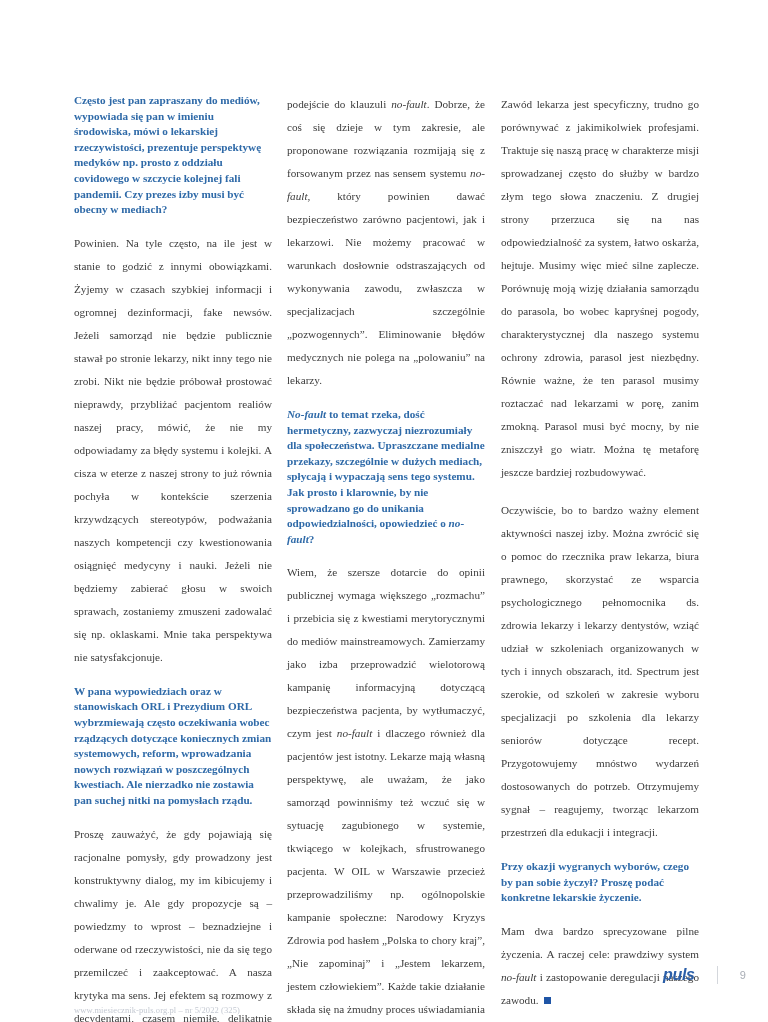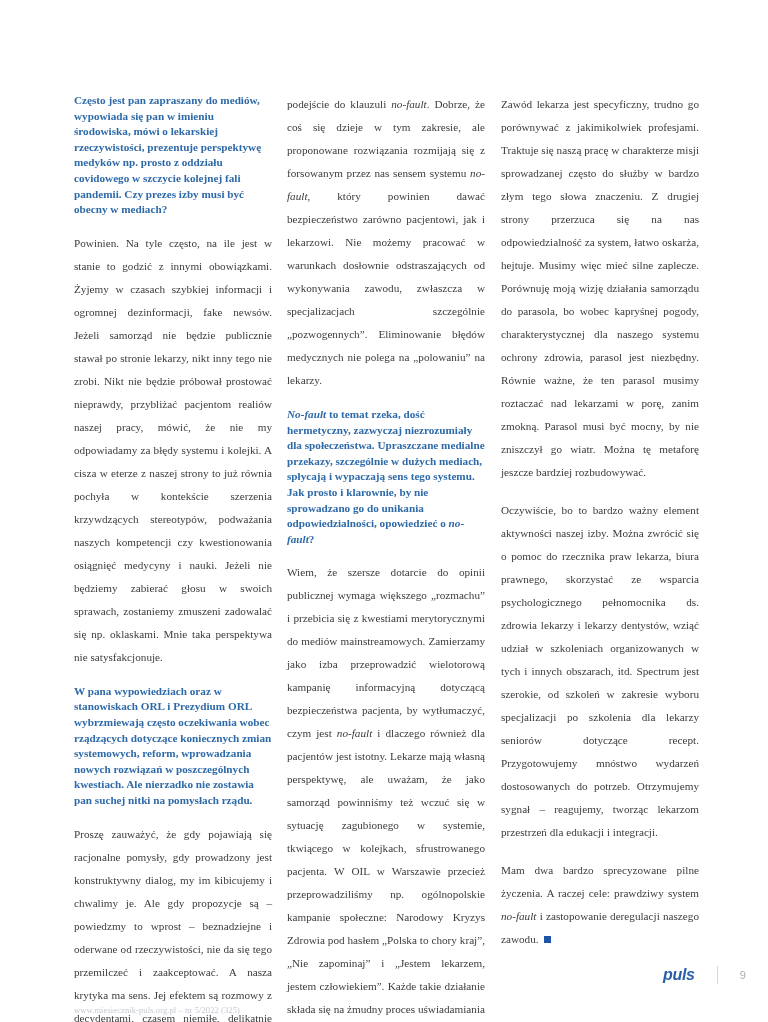--- a/index.html
+++ b/index.html
@@ -107,20 +107,21 @@
     <p class="a"><span>podejście do klauzuli </span><em>no-fault</em><span>. Dobrze, że coś się dzieje w tym zakresie, ale proponowane rozwiązania rozmijają się z forsowanym przez nas sensem systemu </span><em>no-fault</em><span>, który powinien dawać bezpieczeństwo zarówno pacjentowi, jak i lekarzowi. Nie możemy pracować w warunkach dosłownie odstraszających od wykonywania zawodu, zwłaszcza w specjalizacjach szczególnie „pozwogennych”. Eliminowanie błędów medycznych nie polega na „polowaniu” na lekarzy.</span></p>
 
     <p class="q"><em>No-fault</em><span> to temat rzeka, dość hermetyczny, zazwyczaj niezrozumiały dla społeczeństwa. Upraszczane medialne przekazy, szczególnie w dużych mediach, spłycają i wypaczają sens tego systemu. Jak prosto i klarownie, by nie sprowadzano go do unikania odpowiedzialności, opowiedzieć o </span><em>no-fault</em><span>?</span></p>
 
     <p class="a"><span>Wiem, że szersze dotarcie do opinii publicznej wymaga większego „rozmachu” i przebicia się z kwestiami merytorycznymi do mediów mainstreamowych. Zamierzamy jako izba przeprowadzić wielotorową kampanię informacyjną dotyczącą bezpieczeństwa pacjenta, by wytłumaczyć, czym jest </span><em>no-fault</em><span> i dlaczego również dla pacjentów jest istotny. Lekarze mają własną perspektywę, ale uważam, że jako samorząd powinniśmy też wczuć się w sytuację zagubionego w systemie, tkwiącego w kolejkach, sfrustrowanego pacjenta. W OIL w Warszawie przecież przeprowadziliśmy np. ogólnopolskie kampanie społeczne: Narodowy Kryzys Zdrowia pod hasłem „Polska to chory kraj”, „Nie zapominaj” i „Jestem lekarzem, jestem człowiekiem”. Każde takie działanie składa się na żmudny proces uświadamiania pacjentom naszego miejsca w niewydolnym systemie, w którym wciąż zderzamy się z niedomogami i w którym w walce o zdrowie pacjentów przegrywamy z papierologią, kolejkami i efektami niedofinansowania opieki zdrowotnej. Myślę, że w zakresie </span><em>no-fault</em><span> czas również na deklaracje samorządu lekarskiego. Musimy reformować i profesjonalizować pion odpowiedzialności zawodowej, aby mieć pewność, że umiemy pozbyć się czarnych owiec. Jeśli udowodnimy, że</span></p>
   </div>
 
   <div class="col col-3">
     <p class="a">Zawód lekarza jest specyficzny, trudno go porównywać z jakimikolwiek profesjami. Traktuje się naszą pracę w charakterze misji sprowadzanej często do służby w bardzo złym tego słowa znaczeniu. Z drugiej strony przerzuca się na nas odpowiedzialność za system, łatwo oskarża, hejtuje. Musimy więc mieć silne zaplecze. Porównuję moją wizję działania samorządu do parasola, bo wobec kapryśnej pogody, charakterystycznej dla naszego systemu ochrony zdrowia, parasol jest niezbędny. Równie ważne, że ten parasol musimy roztaczać nad lekarzami w porę, zanim zmokną. Parasol musi być mocny, by nie zniszczył go wiatr. Można tę metaforę jeszcze bardziej rozbudowywać.</p>
     <p class="a">Oczywiście, bo to bardzo ważny element aktywności naszej izby. Można zwrócić się o pomoc do rzecznika praw lekarza, biura prawnego, skorzystać ze wsparcia psychologicznego pełnomocnika ds. zdrowia lekarzy i lekarzy dentystów, wziąć udział w szkoleniach organizowanych w tych i innych obszarach, itd. Spectrum jest szerokie, od szkoleń w zakresie wyboru specjalizacji po szkolenia dla lekarzy seniorów dotyczące recept. Przygotowujemy mnóstwo wydarzeń dostosowanych do potrzeb. Otrzymujemy sygnał – reagujemy, tworząc lekarzom przestrzeń dla edukacji i integracji.</p>
+    <p class="q">Przy okazji wygranych wyborów, czego by pan sobie życzył? Proszę podać konkretne lekarskie życzenie.</p>
     <p class="a"><span>Mam dwa bardzo sprecyzowane pilne życzenia. A raczej cele: prawdziwy system </span><em>no-fault</em><span> i zastopowanie deregulacji naszego zawodu.</span><span class="end-mark"></span></p>
   </div>
 
   <div class="footer-url">www.miesiecznik-puls.org.pl – nr 5/2022 (325)</div>
   <div class="footer-brand">
     <span class="brand-logo">puls</span>
     <span class="brand-sep"></span>
     <span class="page-number">9</span>
   </div>
 

